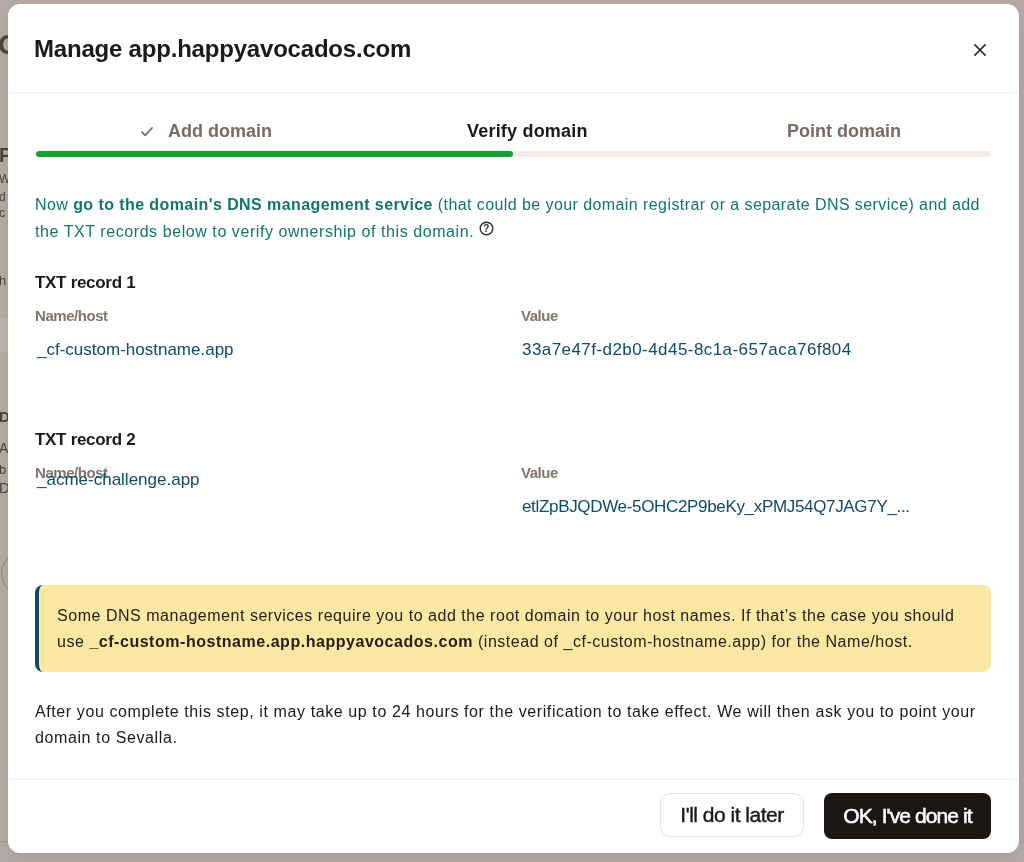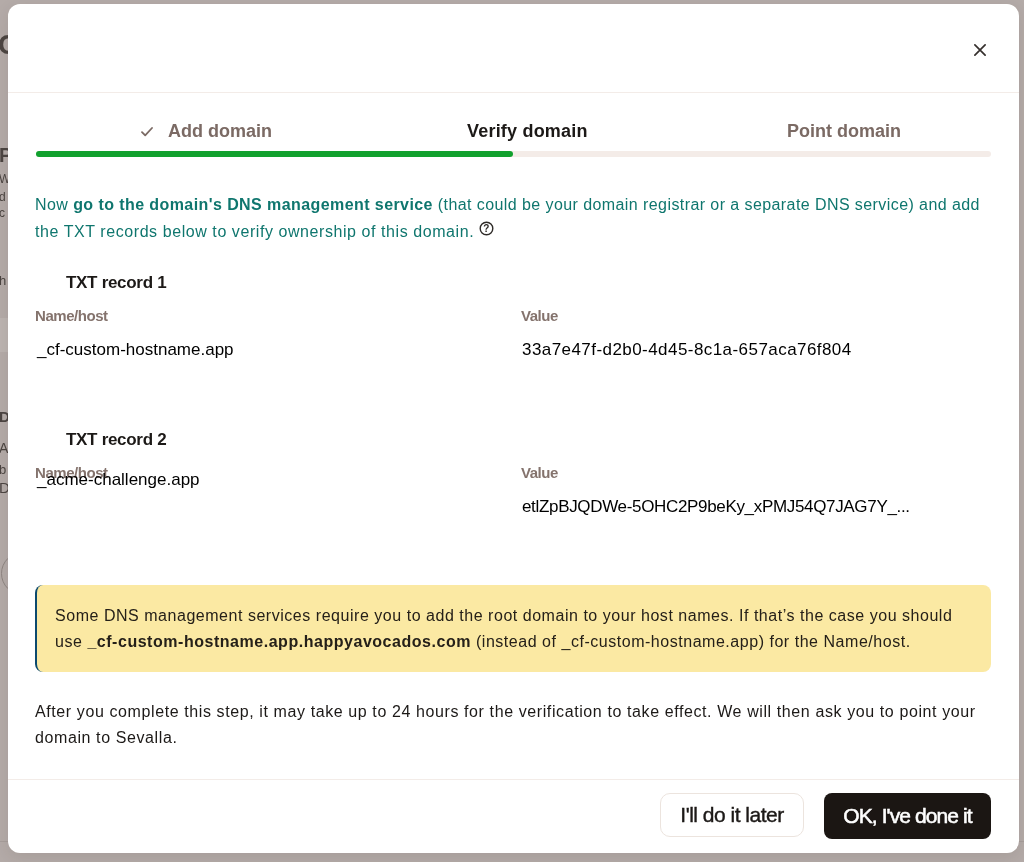--- a/index.html
+++ b/index.html
@@ -11,25 +11,25 @@
   .hdr-divider { position:absolute; left:0; top:88px; width:100%; height:1px; background:#f3ece8; }
   .title { position:absolute; left:26px; top:30px; font-size:24px; font-weight:700; color:#1c1917; line-height:30px; letter-spacing:-0.2px; white-space:nowrap; }
   .close { position:absolute; left:966px; top:40px; }
   .step { position:absolute; top:119px; font-size:18px; font-weight:700; color:#7b6a64; line-height:17px; white-space:nowrap; }
   .step.active { color:#1c1917; }
   .track { position:absolute; left:28px; top:146.5px; width:955px; height:6px; border-radius:3px; background:#f4ece8; }
   .fill  { position:absolute; left:0; top:0; width:477px; height:6px; border-radius:3px; background:#11a12e; }
   .para1 { position:absolute; left:27px; top:188px; font-size:16px; line-height:26.5px; color:#0f766e; white-space:nowrap; letter-spacing:0.42px; }
   b { font-weight:700; }
   .helpicon { display:inline-block; position:relative; top:-1px; margin-left:5px; }
-  .sechead { position:absolute; left:27px; font-size:17px; font-weight:700; color:#1c1917; line-height:17px; white-space:nowrap; letter-spacing:-0.3px;margin-left:31px; }
+  .sechead { position:absolute; left:27px; font-size:17px; font-weight:700; color:#1c1917; line-height:17px; white-space:nowrap; letter-spacing:-0.3px; }
   .collabel { position:absolute; font-size:15px; font-weight:700; color:#84736d; line-height:15px; white-space:nowrap; letter-spacing:-0.45px; }
-  .colval { position:absolute; font-size:17px; color:#000000; line-height:17px; white-space:nowrap; }
+  .colval { position:absolute; font-size:17px; color:#0c4a6e; line-height:17px; white-space:nowrap; }
   .warn { position:absolute; left:27px; top:581px; width:956px; height:87px; background:#fbe9a3;
-          border-left:2px solid #0c4a6e; border-radius:8px; }
+          border-left:4px solid #0c4a6e; border-radius:8px; }
   .warn .txt { position:absolute; left:18px; top:18px; font-size:16px; line-height:26px; color:#252019; white-space:nowrap; letter-spacing:0.53px; }
   .para2 { position:absolute; left:27px; top:695px; font-size:16px; line-height:25.5px; color:#1c1917; white-space:nowrap; letter-spacing:0.60px; }
   .ftr-divider { position:absolute; left:0; top:775px; width:100%; height:1px; background:#f3ece8; }
   .btn-light { position:absolute; left:652px; top:789px; width:144px; height:44px; background:#fff;
                border:1px solid #ece4de; border-radius:10px; font-size:21px; font-weight:400; color:#1c1917; -webkit-text-stroke:0.4px #1c1917;
                display:flex; align-items:center; justify-content:center; white-space:nowrap; letter-spacing:-0.5px; }
   .btn-dark { position:absolute; left:816px; top:789px; width:167px; height:46px; background:#1b1613;
               border-radius:8px; font-size:21px; font-weight:400; color:#ffffff; -webkit-text-stroke:0.55px #ffffff;
               display:flex; align-items:center; justify-content:center; white-space:nowrap; letter-spacing:-0.9px; }
 </style>
@@ -44,20 +44,21 @@
   <div class="bgtxt" style="left:-1px; top:190px; font-size:12px;">d</div>
   <div class="bgtxt" style="left:-1px; top:206px; font-size:12px;">c</div>
   <div class="bgtxt" style="left:-1px; top:273px; font-size:13px;">h</div>
   <div class="bgtxt" style="left:-1px; top:408px; font-size:15px; font-weight:700;">D</div>
   <div class="bgtxt" style="left:-1px; top:440px; font-size:14px;">A</div>
   <div class="bgtxt" style="left:-1px; top:462px; font-size:13px;">b</div>
   <div class="bgtxt" style="left:-1px; top:479px; font-size:15px;">D</div>
   <div style="position:absolute; left:1px; top:552px; width:43px; height:43px; border:1.4px solid #8e8582; border-radius:50%;"></div>
 
   <div class="modal">
+    <div class="title">Manage app.happyavocados.com</div>
     <svg class="close" width="12" height="12" viewBox="0 0 12 12">
       <path d="M0.9 0.9 L11.1 11.1 M11.1 0.9 L0.9 11.1" stroke="#35302d" stroke-width="1.7" stroke-linecap="round"></path>
     </svg>
     <div class="hdr-divider"></div>
 
     <div class="step" style="left:133px;"><svg width="12" height="10" viewBox="0 0 12 10" style="margin-right:15px;">
         <path d="M1 5.2 L4.2 8.4 L11 1" stroke="#7b6a64" stroke-width="1.8" fill="none" stroke-linecap="round" stroke-linejoin="round"></path>
       </svg>Add domain</div>
     <div class="step active" style="left:459px; letter-spacing:0.2px;">Verify domain</div>
     <div class="step" style="left:779px;">Point domain</div>

